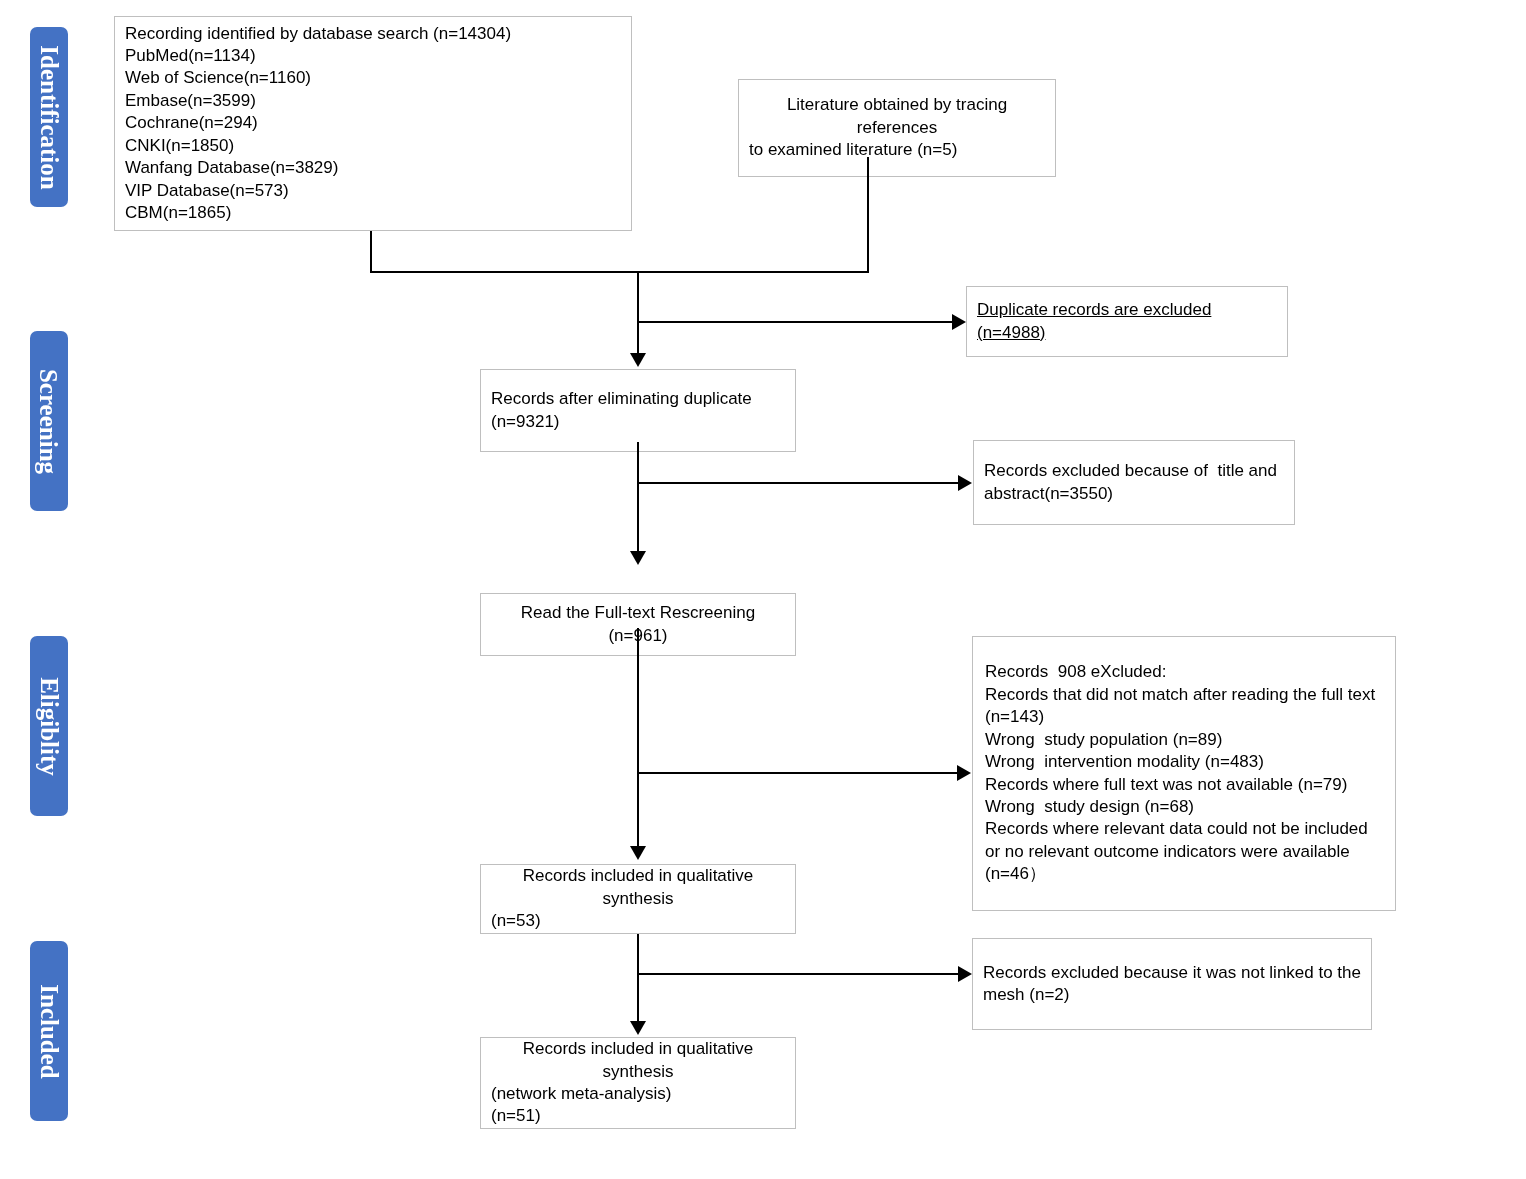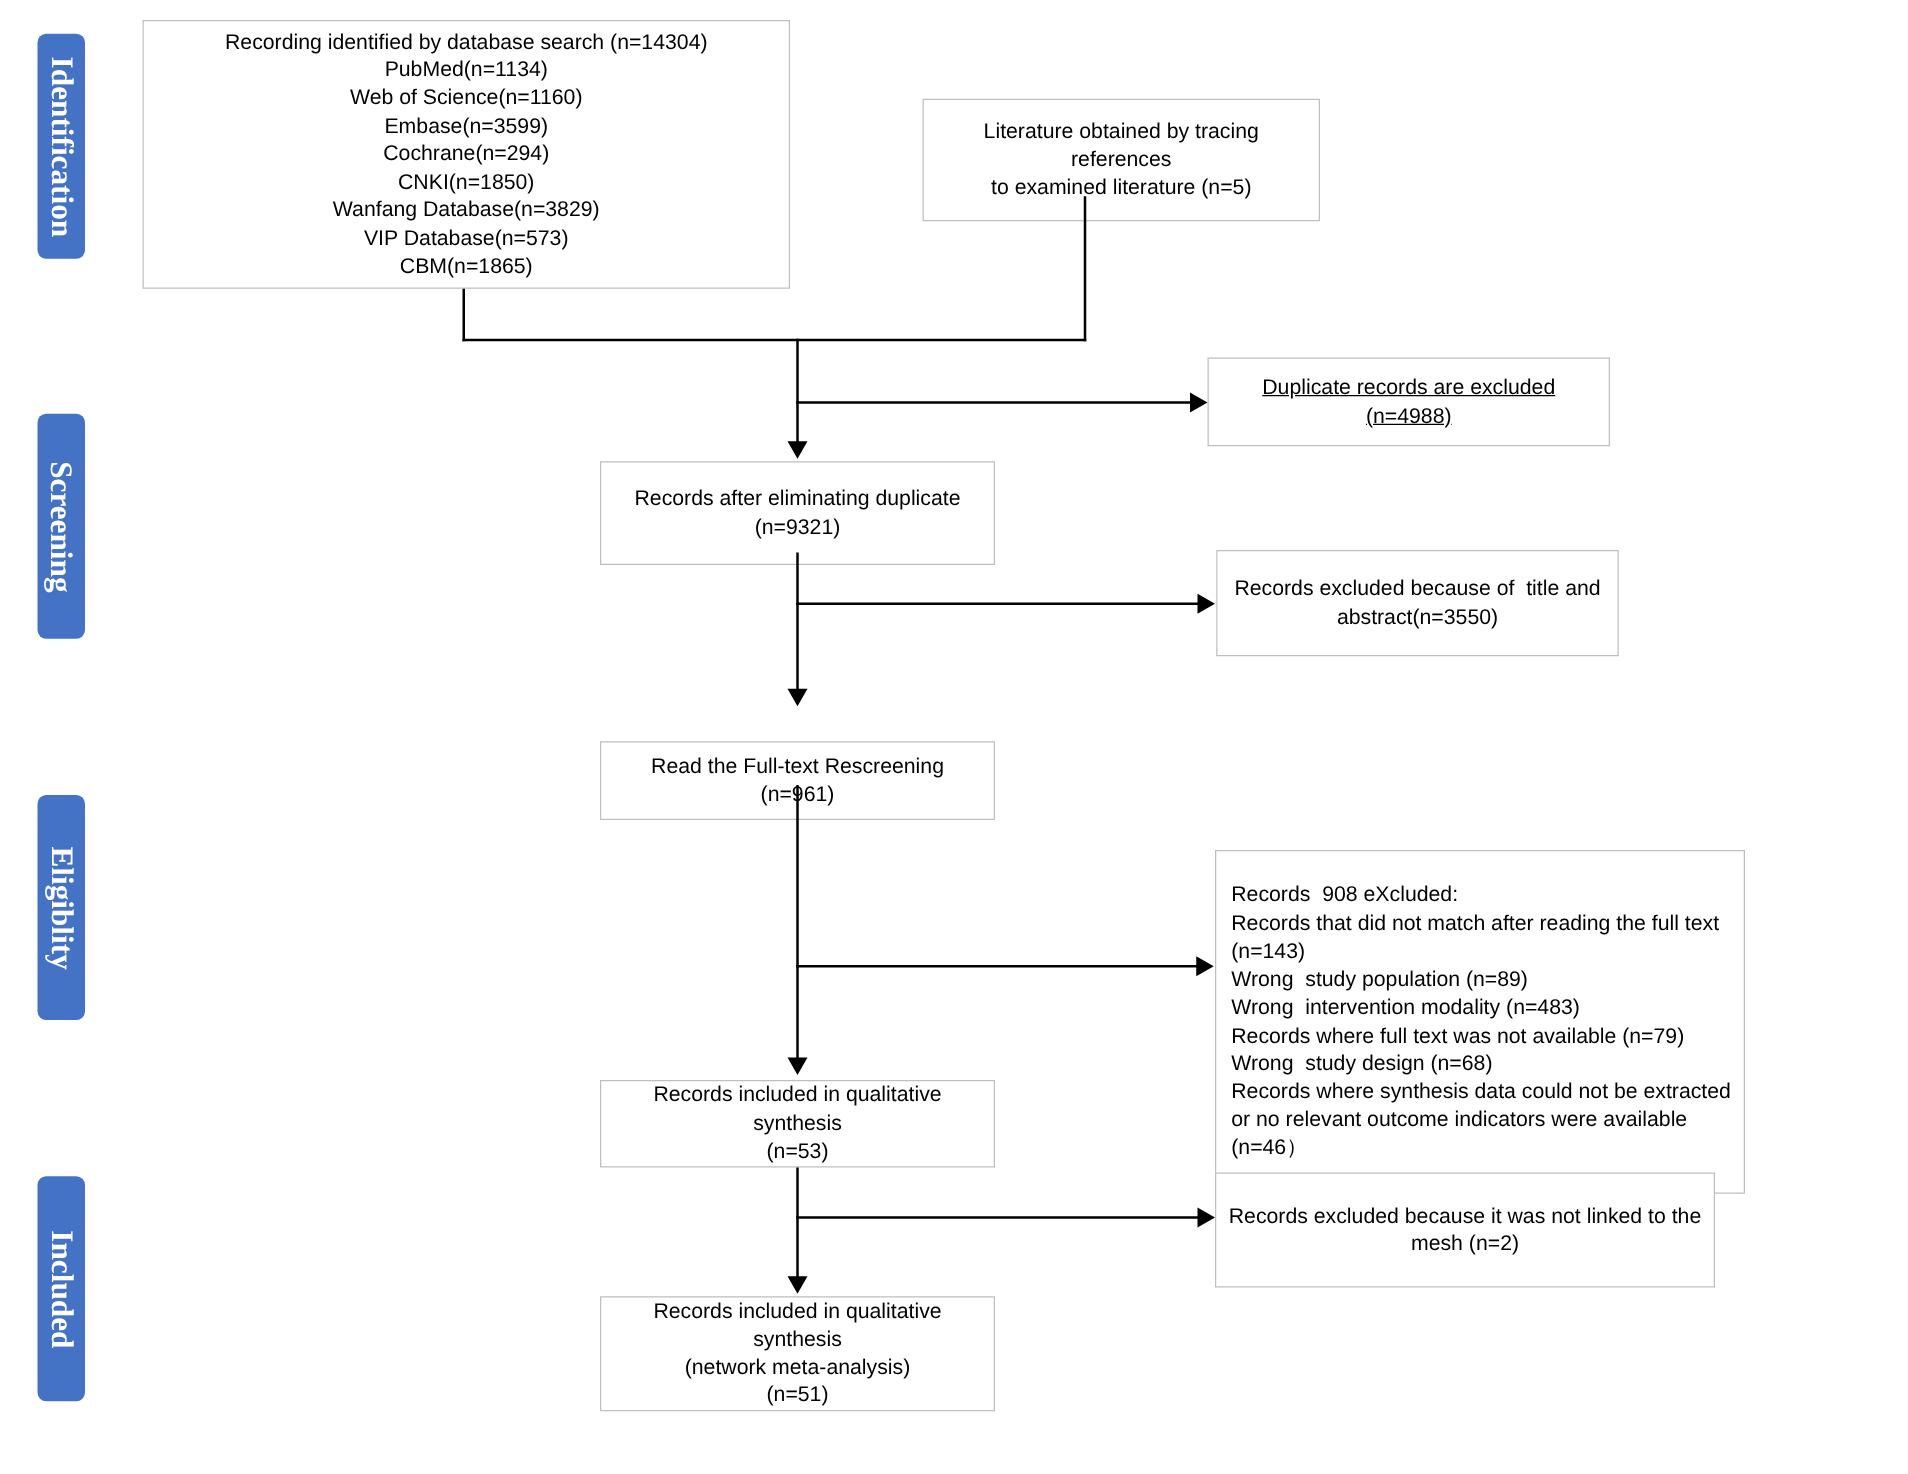--- a/index.html
+++ b/index.html
@@ -46,22 +46,22 @@
     border: 1px solid #bfbfbf;
     background: #ffffff;
     font-size: 17px;
     line-height: 1.32;
     color: #000000;
     display: flex;
     flex-direction: column;
     justify-content: center;
     padding: 4px 10px;
   }
-  .fbox.center { text-align: center; align-items: center; }
-  .fbox.left   { text-align: left;  align-items: stretch; margin-top: 44px; }
+  .fbox.center { text-align: center; align-items: flex-start; }
+  .fbox.left   { text-align: left;  align-items: stretch; }
   .fbox .ln { display: block; white-space: pre-wrap; }
 
   
   .vline, .hline {
     position: absolute;
     background: #000000;
   }
   .vline { width: 2px; }
   .hline { height: 2px; }
 
@@ -138,21 +138,21 @@
   </div>
 
   <div class="fbox left" style="left:972px; top:636px; width:424px; height:275px; padding-left:12px; padding-right:8px;">
     <span class="ln">Records  908 eXcluded:</span>
     <span class="ln">Records that did not match after reading the full text</span>
     <span class="ln">(n=143)</span>
     <span class="ln">Wrong  study population (n=89)</span>
     <span class="ln">Wrong  intervention modality (n=483)</span>
     <span class="ln">Records where full text was not available (n=79)</span>
     <span class="ln">Wrong  study design (n=68)</span>
-    <span class="ln">Records where synthesis data could not be extracted</span>
+    <span class="ln">Records where relevant data could not be included</span>
     <span class="ln">or no relevant outcome indicators were available</span>
     <span class="ln">(n=46）</span>
   </div>
 
   <div class="fbox center" style="left:480px; top:864px; width:316px; height:70px;">
     <span class="ln">Records included in qualitative synthesis</span>
     <span class="ln">(n=53)</span>
   </div>
 
   <div class="fbox center" style="left:972px; top:938px; width:400px; height:92px;">

